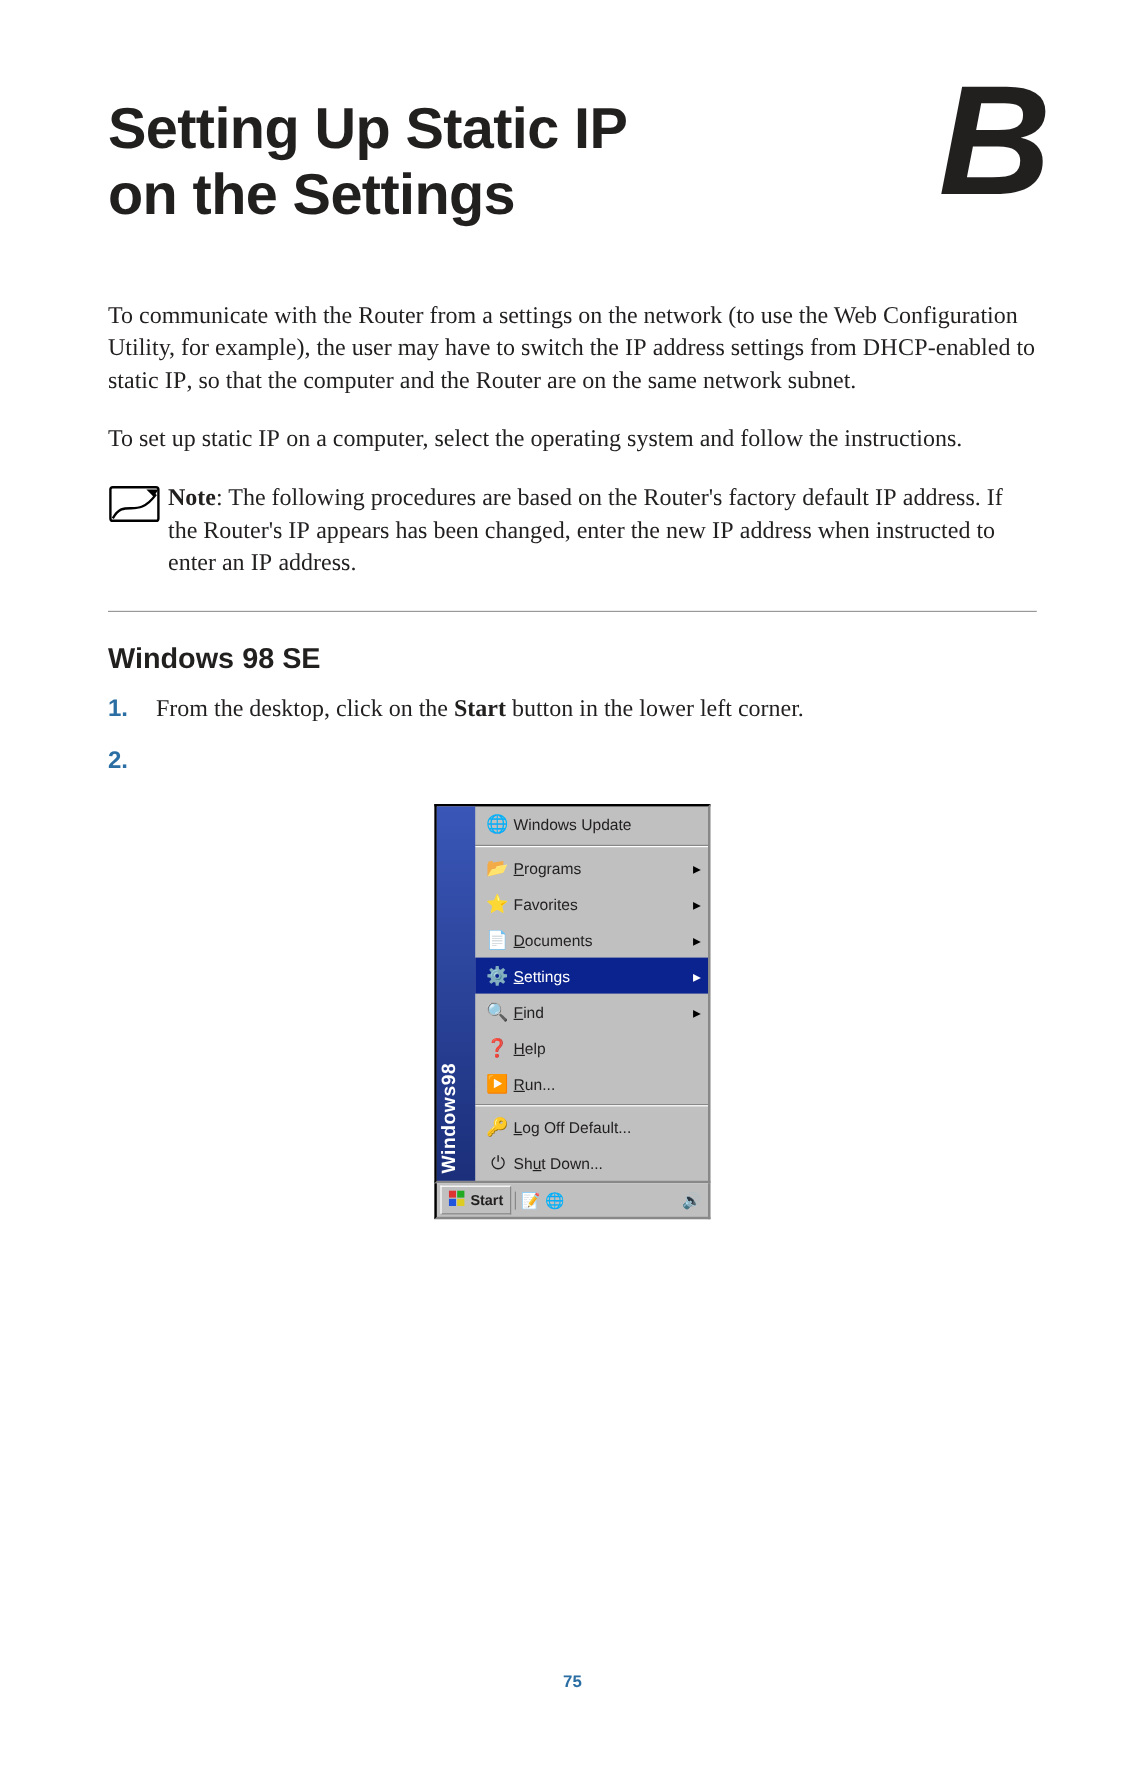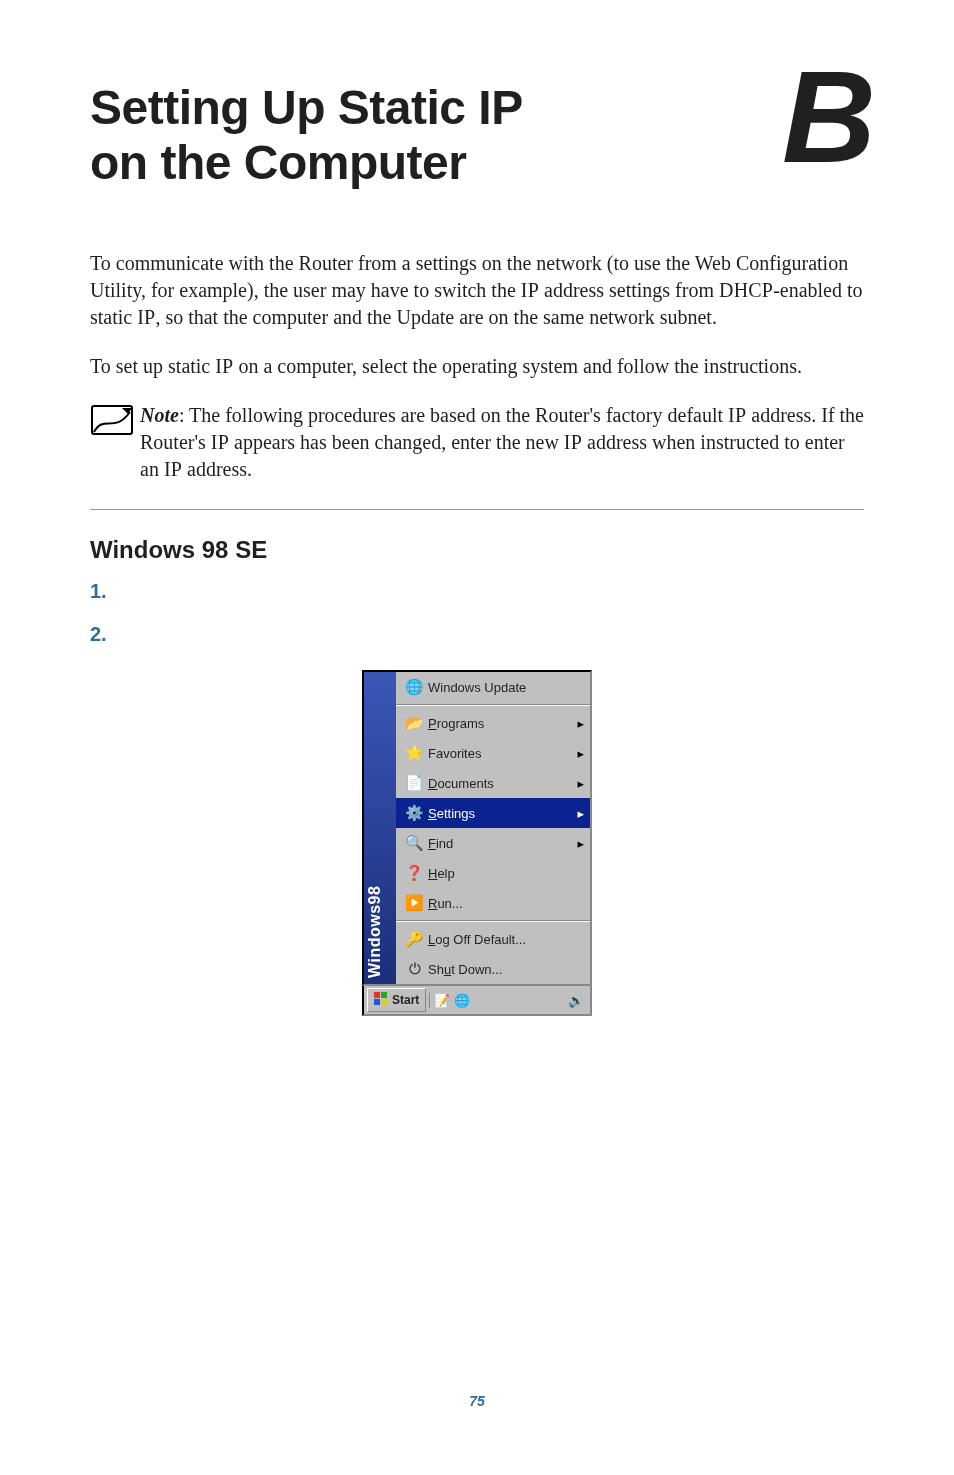--- a/index.html
+++ b/index.html
@@ -46,21 +46,21 @@
   .note-icon {
     width: 44px;
     flex: 0 0 44px;
     padding-top: 2px;
   }
   .note-text {
     flex: 1 1 auto;
     font-size: 20px;
     line-height: 1.35;
   }
-  .note-text .label { font-style: italic; font-weight: bold; }
+  .note-text .label { font-weight: bold; }
   hr.sep {
     border: none;
     border-top: 1px solid #999;
     margin: 10px 0 26px 0;
   }
   .section-h {
     font-family: "Arial Black", "Helvetica Neue", Arial, sans-serif;
     font-weight: 700;
     font-size: 24px;
     margin-bottom: 14px;
@@ -88,21 +88,20 @@
   .bold { font-weight: 700; }
   .page-num {
     position: absolute;
     bottom: 66px;
     left: 0; right: 0;
     text-align: center;
     font-family: Arial, sans-serif;
     font-weight: 700;
     color: #2a6ea3;
     font-size: 14px;
-    font-style: italic;
   }
   
   .startmenu-wrap {
     display: block;
     margin: 6px auto 0 auto;
     width: 230px;
     font-family: "MS Sans Serif", Tahoma, Arial, sans-serif;
     font-size: 13px;
   }
   .startmenu {
@@ -166,27 +165,27 @@
   }
   .tray-icon { font-size: 13px; }
   .tb-ql { display: flex; gap: 4px; padding: 0 4px; border-left: 1px solid #888; }
 </style>
 </head>
 <body>
 
 <div class="header">
   <div class="title">
     <span>Setting Up Static IP</span><br>
-    <span>on the Computer</span>
+    <span>on the Settings</span>
   </div>
   <div class="big-letter">B</div>
 </div>
 
 <p class="para">
-  <span>To communicate with the Router from a settings on the network (to use the Web Configuration Utility, for example), the user may have to switch the </span><span class="sc">IP</span><span> address settings from </span><span class="sc">DHCP</span><span>-enabled to static </span><span class="sc">IP</span><span>, so that the computer and the Update are on the same network subnet.</span>
+  <span>To communicate with the Router from a settings on the network (to use the Web Configuration Utility, for example), the user may have to switch the </span><span class="sc">IP</span><span> address settings from </span><span class="sc">DHCP</span><span>-enabled to static </span><span class="sc">IP</span><span>, so that the computer and the Router are on the same network subnet.</span>
 </p>
 
 <p class="para">
   <span>To set up static </span><span class="sc">IP</span><span> on a computer, select the operating system and follow the instructions.</span>
 </p>
 
 <div class="note-block">
   <div class="note-icon">
     <svg viewBox="0 0 44 32" width="44" height="32">
       <rect x="2" y="2" width="40" height="28" rx="2" fill="none" stroke="#000" stroke-width="2"></rect>
@@ -199,20 +198,23 @@
   </div>
 </div>
 
 <hr class="sep">
 
 <div class="section-h">Windows 98 SE</div>
 
 <ol class="steps">
   <li>
     <span class="num">1.</span>
+    <span>
+      <span>From the desktop, click on the </span><span class="bold">Start</span><span> button in the lower left corner.</span>
+    </span>
   </li>
   <li>
     <span class="num">2.</span>
   </li>
 </ol>
 
 <div class="startmenu-wrap">
   <div class="startmenu">
     <div class="stripe">Windows98</div>
     <div class="items">

